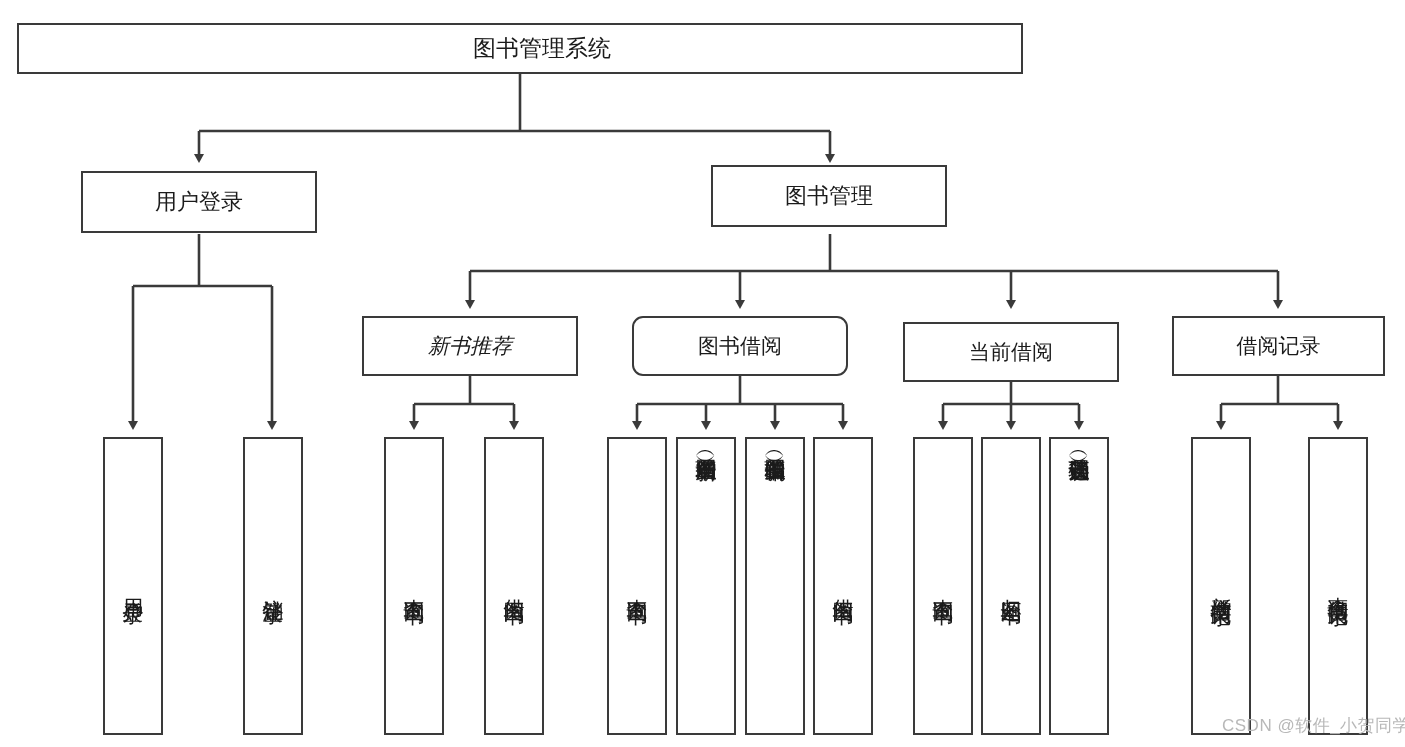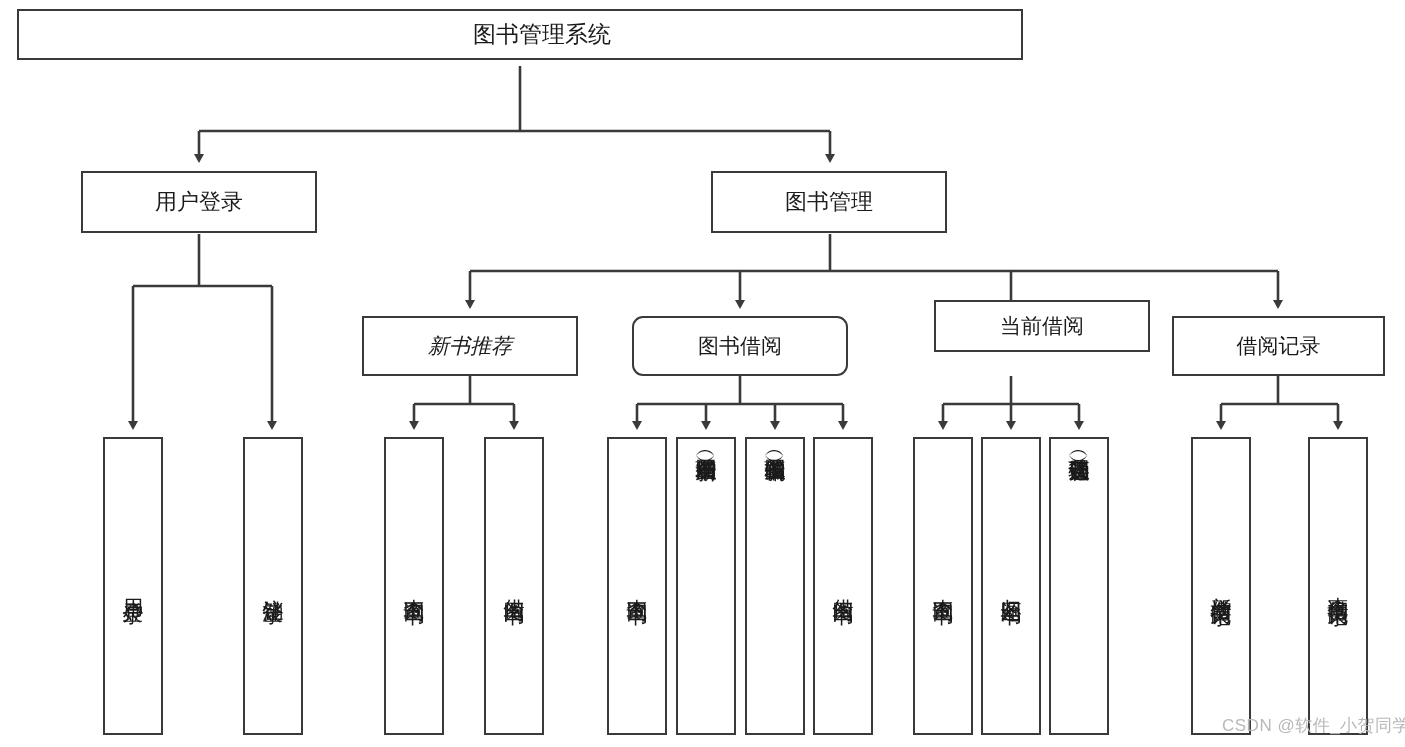--- a/index.html
+++ b/index.html
@@ -133,38 +133,38 @@
       <path d="M1011,404 L1011,422" marker-end="url(#arrow)"></path>
       <path d="M1079,404 L1079,422" marker-end="url(#arrow)"></path>
 
       <path d="M1278,376 L1278,404"></path>
       <path d="M1221,404 L1338,404"></path>
       <path d="M1221,404 L1221,422" marker-end="url(#arrow)"></path>
       <path d="M1338,404 L1338,422" marker-end="url(#arrow)"></path>
     </g>
   </svg>
 
-  <div class="node root" style="left:17px;top:9px;width:1006px;height:51px;padding-left:44px;">
+  <div class="node root" style="left:17px;top:23px;width:1006px;height:51px;padding-left:44px;">
     <span>图书管理系统</span>
   </div>
 
   <div class="node lvl2" style="left:81px;top:171px;width:236px;height:62px;">
     <span>用户登录</span>
   </div>
-  <div class="node lvl2" style="left:711px;top:171px;width:236px;height:62px;">
+  <div class="node lvl2" style="left:711px;top:165px;width:236px;height:62px;">
     <span>图书管理</span>
   </div>
 
   <div class="node lvl3" style="left:362px;top:316px;width:216px;height:60px;font-style:italic;">
     <span>新书推荐</span>
   </div>
   <div class="node lvl3" style="left:632px;top:316px;width:216px;height:60px;border-radius:11px;">
     <span>图书借阅</span>
   </div>
-  <div class="node lvl3" style="left:903px;top:300px;width:216px;height:52px;margin-left:31px;">
+  <div class="node lvl3" style="left:903px;top:322px;width:216px;height:60px;">
     <span>当前借阅</span>
   </div>
   <div class="node lvl3" style="left:1172px;top:316px;width:213px;height:60px;justify-content:center;">
     <span>借阅记录</span>
   </div>
 
   <div class="node leaf" style="left:103px;top:437px;width:60px;height:298px;">
     <div class="leaf-inner">
         <span class="vtext">用户登录</span>
       </div>

